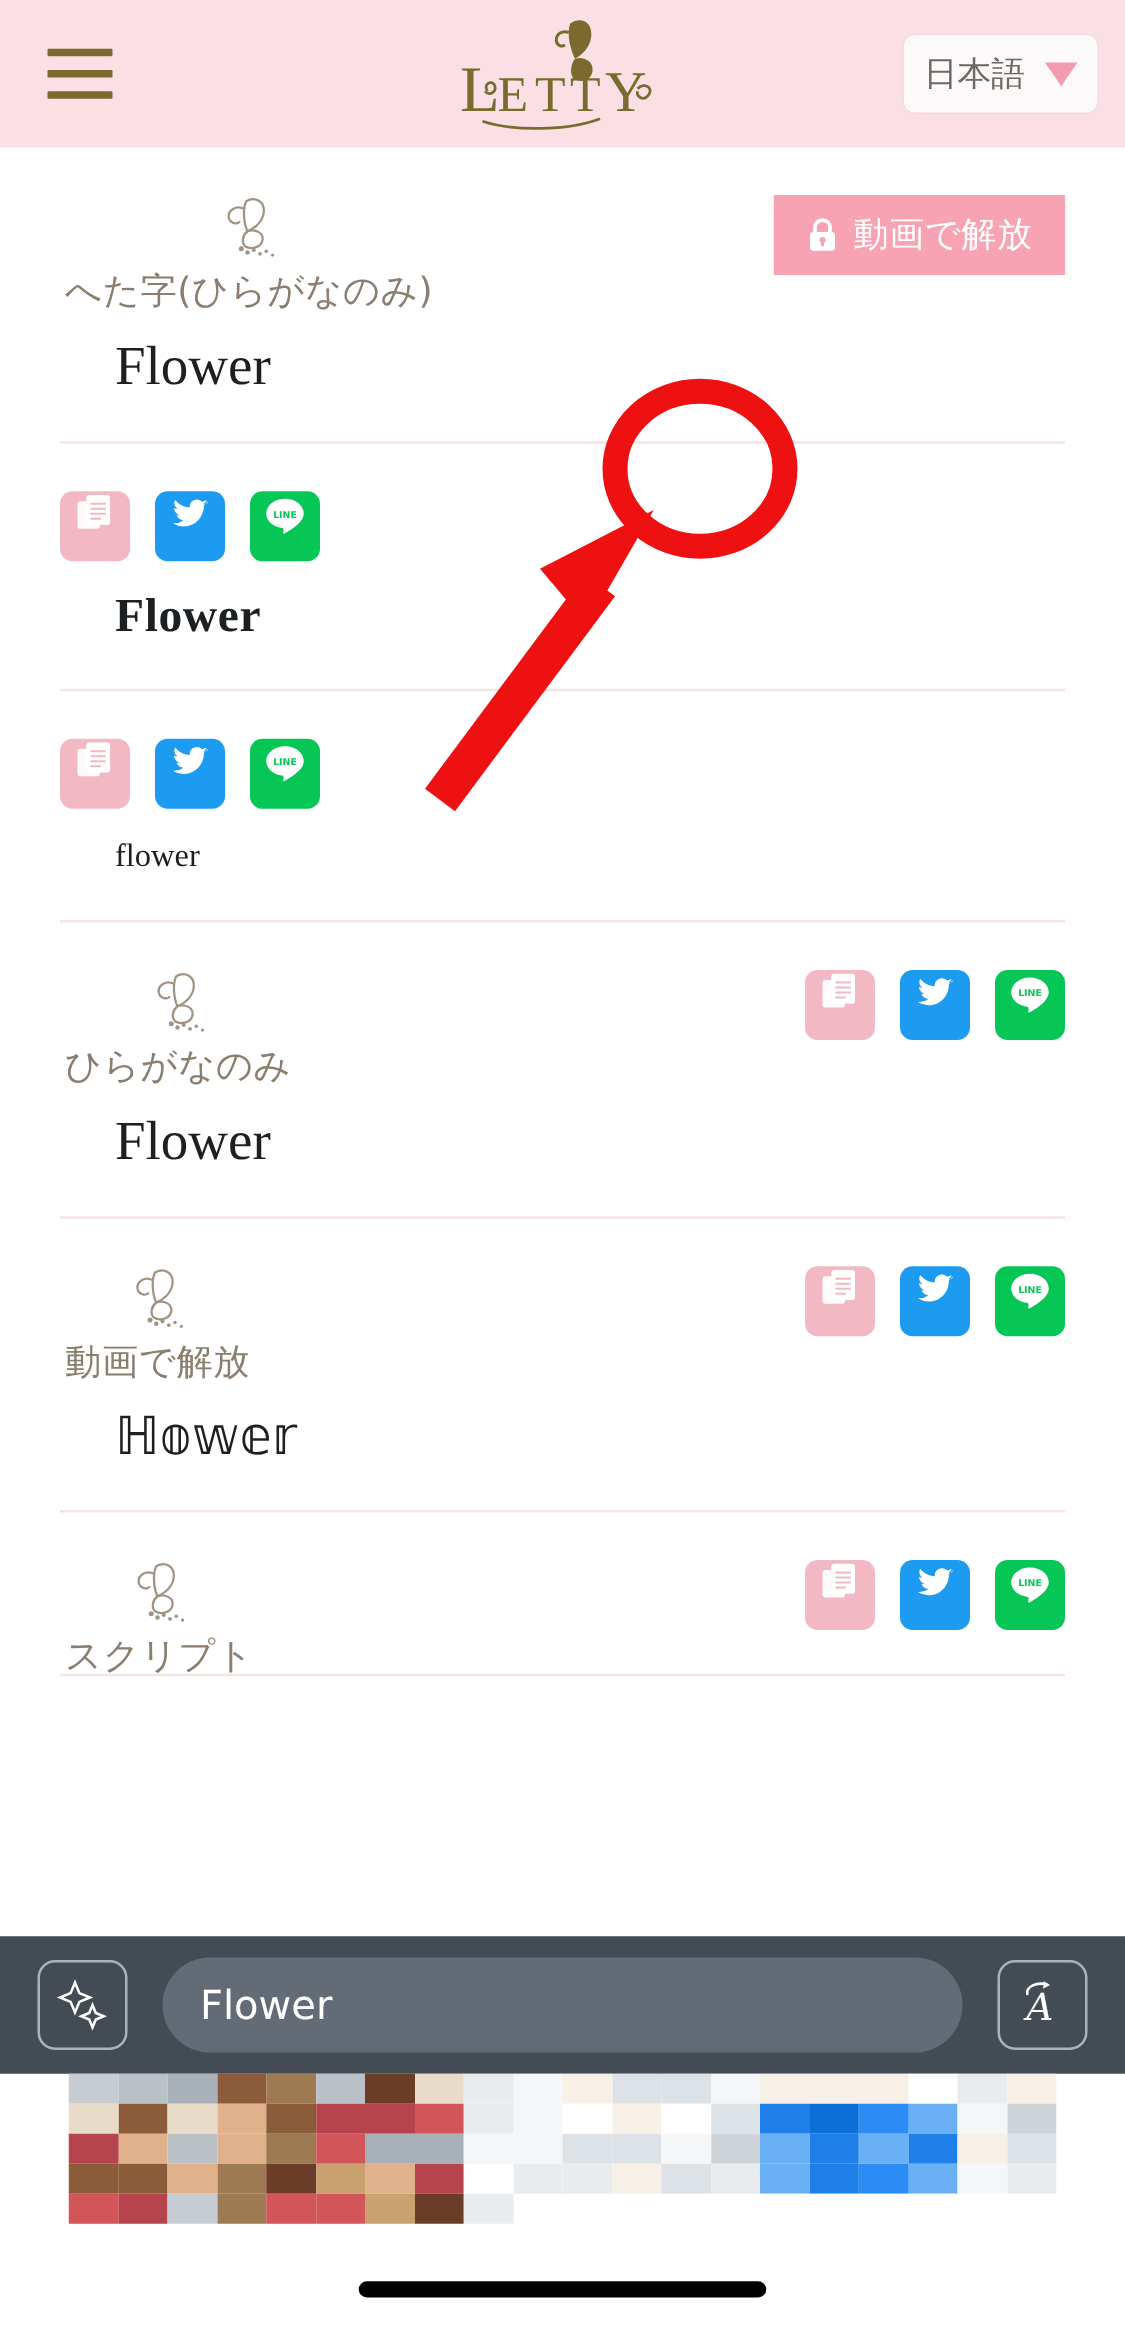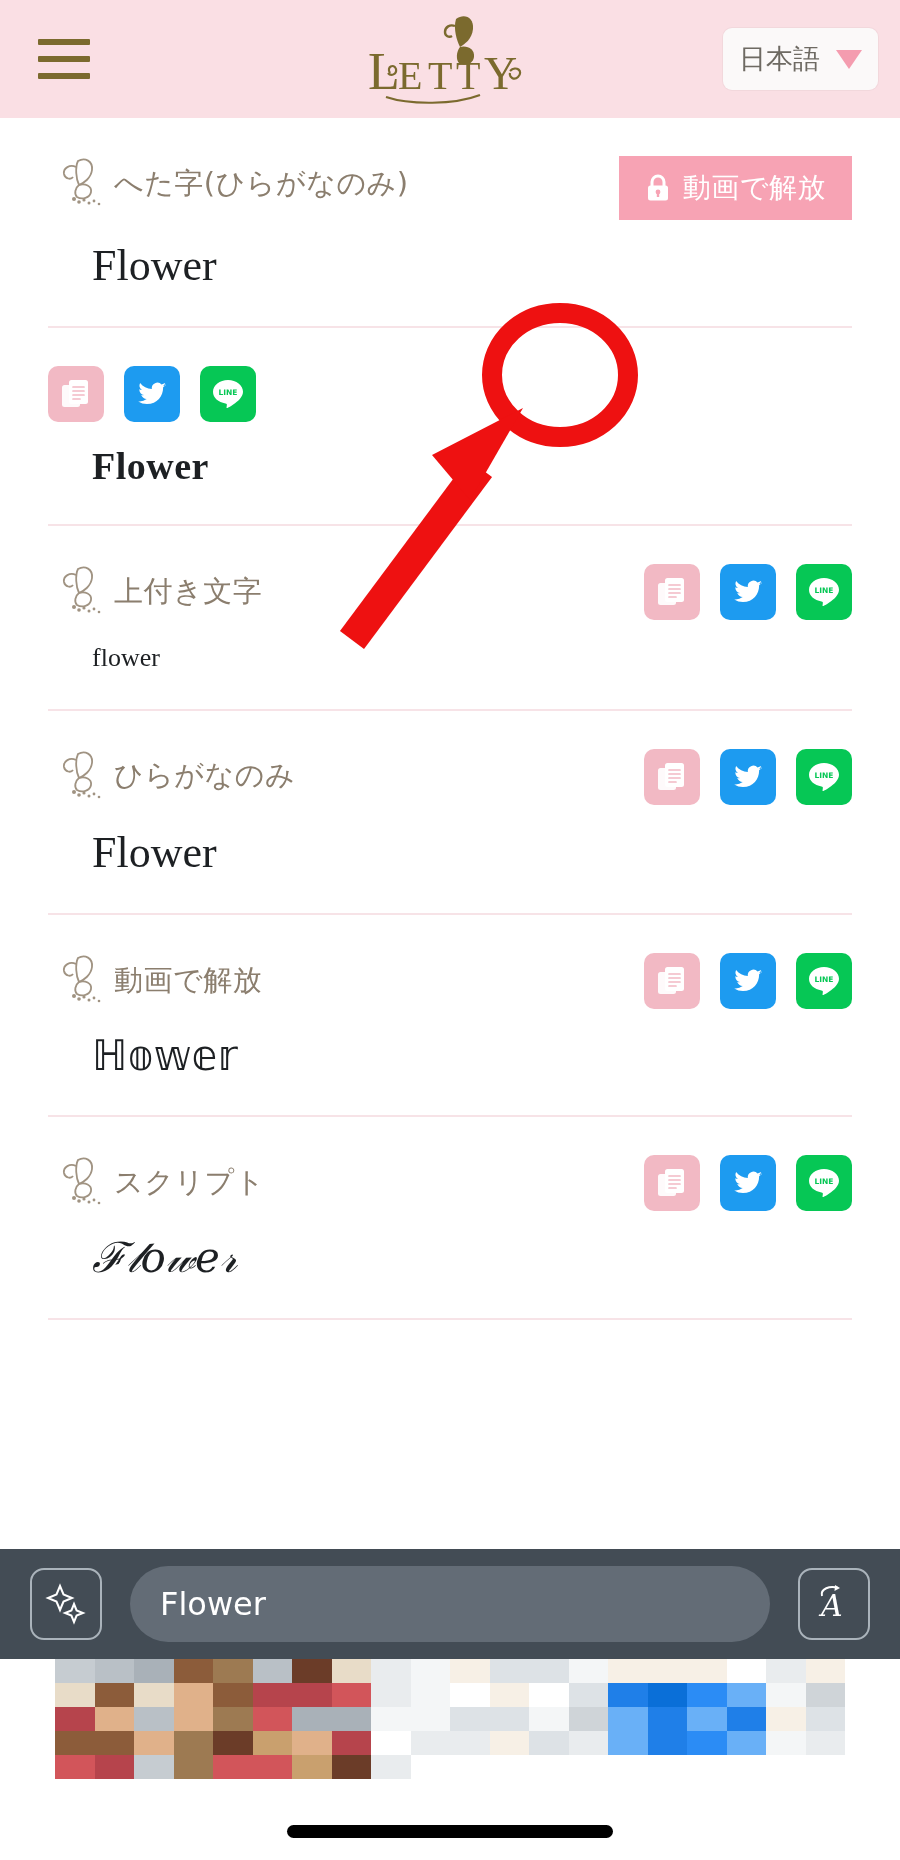--- a/index.html
+++ b/index.html
@@ -88,41 +88,42 @@
     align-items: flex-start;
     justify-content: space-between;
     min-height: 60px;
   }
   .row-title {
     display: flex;
     align-items: center;
     gap: 6px;
     position: relative;
     padding-left: 4px;
+    flex-direction: column;
   }
   .bf-icon { width: 56px; height: 54px; flex: none; display:block; margin-top:2px; }
   .row-label {
     font-family: "DejaVu Sans", sans-serif;
     font-size: 29px;
     color: #8b7e6e;
     letter-spacing: 0.5px;
     white-space: nowrap;
     line-height: 1;
     margin-top: 2px;
   }
   .row-actions {
     display: flex;
     align-items: center;
     gap: 20px;
     padding-top: 2px;
   }
   .icon-btn {
     width: 56px; height: 56px;
     border-radius: 10px;
-    display: flex; align-items: center; justify-content: center;
+    display: flex; justify-content: center;
     cursor: pointer;
     flex: none;
   }
   .icon-copy { background: #f2b9c4; }
   .icon-twitter { background: #1d9bf0; }
   .icon-line { background: #06c755; }
   .icon-btn svg { display:block; }
 
   .unlock-btn {
     display: flex;
@@ -326,38 +327,20 @@
     <path fill="#ffffff" d="M20 6c-8.3 0-15 5.3-15 11.8 0 5.8 5.3 10.7 12.5 11.6.5.1 1.1.3 1.3.8.1.4.1 1 0 1.4l-.2 1.3c-.1.4-.3 1.5 1.3.8 1.6-.7 8.7-5.1 11.9-8.8 2.2-2.4 3.2-4.9 3.2-7.1C35 11.3 28.3 6 20 6Z"></path>
     <text x="20" y="21" text-anchor="middle" font-family="DejaVu Sans, sans-serif" font-size="7.5" font-weight="bold" fill="#06c755">LINE</text>
   </svg>
             </div>
       </div>
     </div>
     <div class="sample s-smallcap">Flower</div>
   </div>
       <div class="row">
     <div class="row-head">
-      <div class="row-title">
-        <svg class="bf-icon" viewBox="0 0 56 54">
-    <g fill="none" stroke="#a09382" stroke-width="1.8">
-      <path d="M26 5 C33 1, 41 5, 40 14 C39 22, 32 27, 27 29 C24 23, 23 11, 26 5 Z"></path>
-      <path d="M27 29 C33 27, 40 30, 39 36 C38 42, 30 44, 25 41 C22 38, 23 32, 27 29 Z"></path>
-      <path d="M24 11 C18 8, 11 12, 12 18 C13 23, 19 24, 21 21"></path>
-    </g>
-    <g fill="#a09382">
-      <circle cx="22" cy="43" r="2"></circle>
-                <circle cx="27" cy="46" r="1.8"></circle>
-      <circle cx="32" cy="44" r="1.6"></circle>
-                <circle cx="37" cy="47" r="1.5"></circle>
-      <circle cx="42" cy="45" r="1.4"></circle>
-                <circle cx="47" cy="48" r="1.3"></circle>
-    </g>
-  </svg>
-        <span class="row-label">上付き文字</span>
-      </div>
       <div class="row-actions">
         <div class="icon-btn icon-copy">
               <svg width="34" height="34" viewBox="0 0 34 34">
     <rect x="3" y="8" width="18" height="22" rx="2.5" fill="#ffffff" opacity="0.92"></rect>
     <rect x="10" y="3" width="19" height="24" rx="2.5" fill="#ffffff"></rect>
     <g stroke="#f2b9c4" stroke-width="1.7" stroke-linecap="round">
       <line x1="14" y1="10" x2="25" y2="10"></line>
       <line x1="14" y1="14" x2="25" y2="14"></line>
       <line x1="14" y1="18" x2="25" y2="18"></line>
       <line x1="14" y1="22" x2="21" y2="22"></line>
@@ -514,21 +497,20 @@
   </svg>
             </div>
             <div class="icon-btn icon-line">
               <svg width="40" height="40" viewBox="0 0 40 40">
     <path fill="#ffffff" d="M20 6c-8.3 0-15 5.3-15 11.8 0 5.8 5.3 10.7 12.5 11.6.5.1 1.1.3 1.3.8.1.4.1 1 0 1.4l-.2 1.3c-.1.4-.3 1.5 1.3.8 1.6-.7 8.7-5.1 11.9-8.8 2.2-2.4 3.2-4.9 3.2-7.1C35 11.3 28.3 6 20 6Z"></path>
     <text x="20" y="21" text-anchor="middle" font-family="DejaVu Sans, sans-serif" font-size="7.5" font-weight="bold" fill="#06c755">LINE</text>
   </svg>
             </div>
       </div>
     </div>
-    <div class="sample s-script">ℱ𝓁𝑜𝓌𝑒𝓇</div>
   </div>
     </div>
 
   <div class="bottom-bar">
     <div class="tool-btn">
       <svg width="44" height="44" viewBox="0 0 44 44">
         <path d="M16 4 L19.5 12.5 L28 16 L19.5 19.5 L16 28 L12.5 19.5 L4 16 L12.5 12.5 Z" fill="none" stroke="#ffffff" stroke-width="2"></path>
         <path d="M30 22 L32.6 28.4 L39 31 L32.6 33.6 L30 40 L27.4 33.6 L21 31 L27.4 28.4 Z" fill="none" stroke="#ffffff" stroke-width="2"></path>
       </svg>
     </div>

